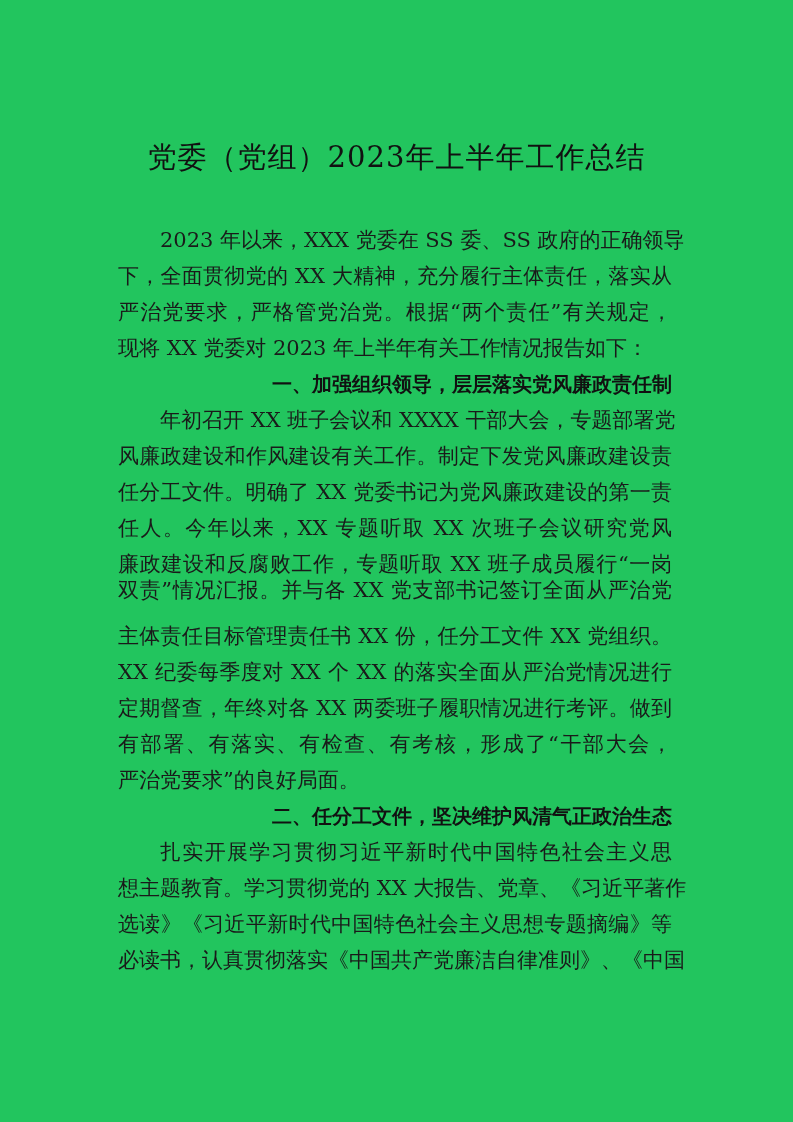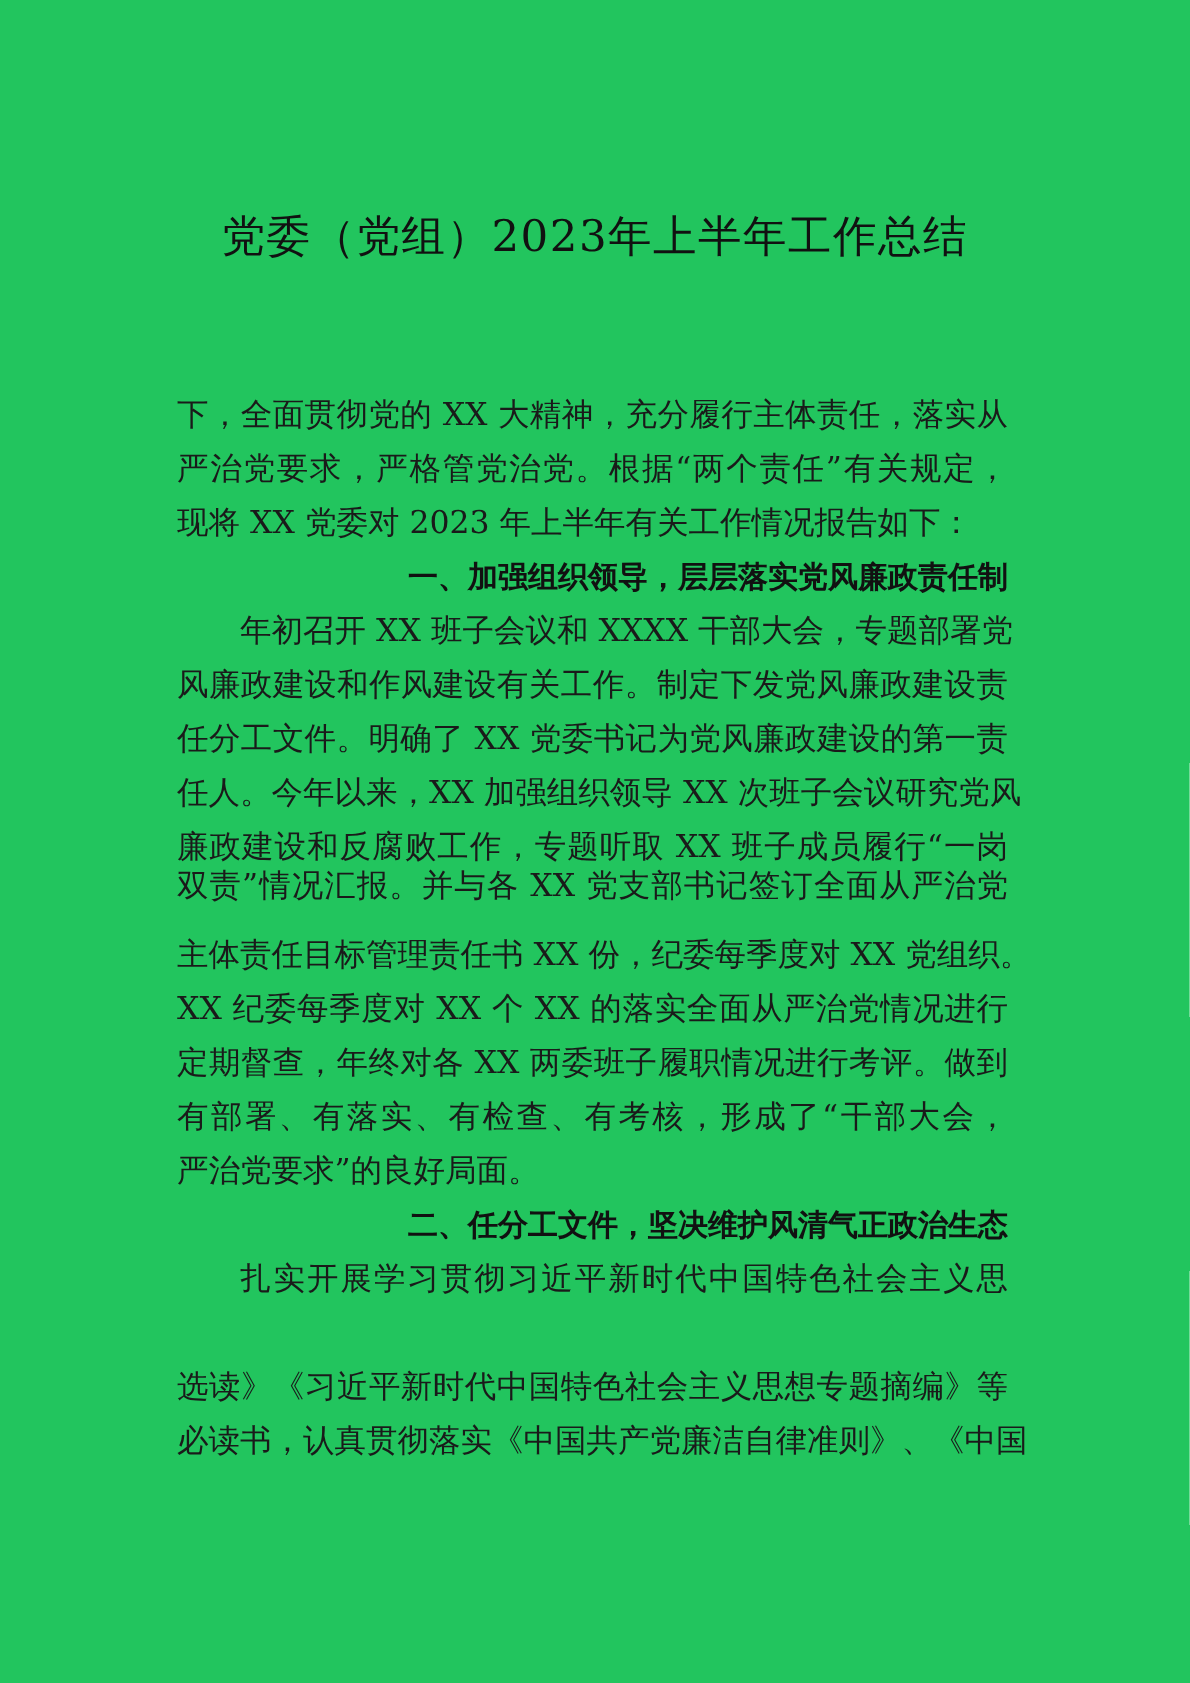--- a/index.html
+++ b/index.html
@@ -27,34 +27,36 @@
     white-space: nowrap;
     text-align: right;
   }
 </style>
 </head>
 <body>
 
 <div class="page">
   <div class="title">党委（党组）2023年上半年工作总结</div>
 
+  <div class="line indent" style="top:222px">2023 年以来，XXX 党委在 SS 委、SS 政府的正确领导</div>
   <div class="line" style="top:258px">下，全面贯彻党的 XX 大精神，充分履行主体责任，落实从</div>
   <div class="line" style="top:294px">严治党要求，严格管党治党。根据“两个责任”有关规定，</div>
   <div class="line last" style="top:330px">现将 XX 党委对 2023 年上半年有关工作情况报告如下：</div>
 
   <div class="heading" style="top:366px">一、加强组织领导，层层落实党风廉政责任制</div>
   <div class="line indent" style="top:402px">年初召开 XX 班子会议和 XXXX 干部大会，专题部署党</div>
   <div class="line" style="top:438px">风廉政建设和作风建设有关工作。制定下发党风廉政建设责</div>
   <div class="line" style="top:474px">任分工文件。明确了 XX 党委书记为党风廉政建设的第一责</div>
-  <div class="line" style="top:510px">任人。今年以来，XX 加强组织领导 XX 次班子会议研究党风</div>
+  <div class="line" style="top:510px">任人。今年以来，XX 专题听取 XX 次班子会议研究党风</div>
   <div class="line" style="top:546px">廉政建设和反腐败工作，专题听取 XX 班子成员履行“一岗</div>
   <div class="line" style="top:572px">双责”情况汇报。并与各 XX 党支部书记签订全面从严治党</div>
-  <div class="line" style="top:618px">主体责任目标管理责任书 XX 份，纪委每季度对 XX 党组织。</div>
+  <div class="line" style="top:618px">主体责任目标管理责任书 XX 份，任分工文件 XX 党组织。</div>
   <div class="line" style="top:654px">XX 纪委每季度对 XX 个 XX 的落实全面从严治党情况进行</div>
   <div class="line" style="top:690px">定期督查，年终对各 XX 两委班子履职情况进行考评。做到</div>
   <div class="line" style="top:726px">有部署、有落实、有检查、有考核，形成了“干部大会，</div>
   <div class="line last" style="top:762px">严治党要求”的良好局面。</div>
 
   <div class="heading" style="top:798px">二、任分工文件，坚决维护风清气正政治生态</div>
   <div class="line indent" style="top:834px">扎实开展学习贯彻习近平新时代中国特色社会主义思</div>
+  <div class="line" style="top:870px">想主题教育。学习贯彻党的 XX 大报告、党章、《习近平著作</div>
   <div class="line" style="top:906px">选读》《习近平新时代中国特色社会主义思想专题摘编》等</div>
   <div class="line" style="top:942px">必读书，认真贯彻落实《中国共产党廉洁自律准则》、《中国</div>
 </div>
 
 </body></html>

